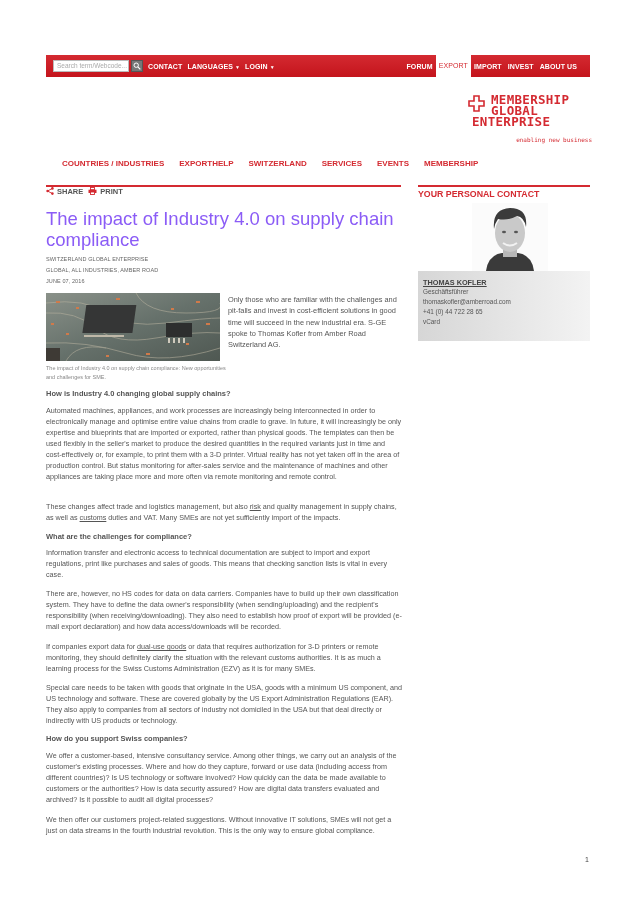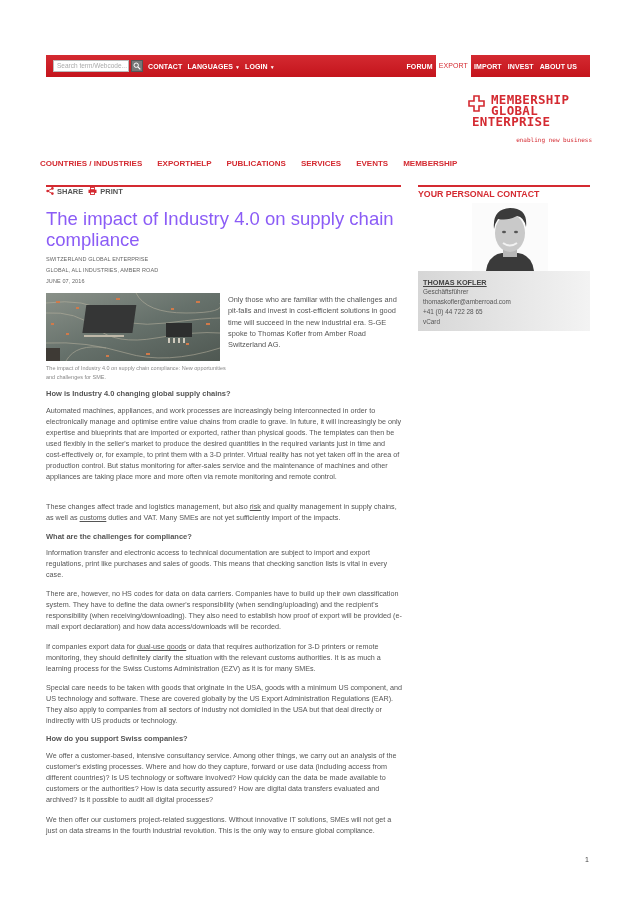--- a/index.html
+++ b/index.html
@@ -28,21 +28,21 @@
   .top-right .active { background: #fff; color: #d42a31; height: 22px; line-height: 22px; padding: 0 3px; margin-left: 3px; font-weight: normal; }
   .top-right .last { margin-right: 13px; }
 
   
   .logo { position: absolute; left: 468px; top: 94px; width: 124px; height: 52px; }
   .logo-text { position: absolute; left: 23px; top: 0; color: #d42a31; font-family: "DejaVu Sans Mono", monospace; font-weight: bold; font-size: 12.5px; line-height: 10.5px; letter-spacing: 0.3px; }
   .logo-text.l3 { left: 4px; }
   .logo-tag { position: absolute; right: 0; top: 42px; color: #d42a31; font-family: "DejaVu Sans Mono", monospace; font-size: 6px; }
 
   
-  .mainnav { position: absolute; left: 40px; top: 159px; display: flex; }
+  .mainnav { position: absolute; left: 62px; top: 159px; display: flex; }
   .mainnav a { color: #d42a31; font-size: 8px; font-weight: bold; margin-right: 15px; text-decoration: none; cursor: pointer; }
 
   
   .rule-left { position: absolute; left: 46px; top: 185px; width: 355px; height: 2px; background: #d42a31; }
   .share { position: absolute; left: 46px; top: 187px; display: flex; align-items: center; font-size: 7.5px; font-weight: bold; color: #555; }
   .share span { cursor: pointer; }
   .share .ic { color: #d42a31; margin-right: 3px; font-size: 8px; }
   .title { position: absolute; left: 46px; top: 208px; width: 360px; color: #8b5cf6; font-size: 18.5px; line-height: 21px; font-weight: normal; }
   .meta { position: absolute; left: 46px; font-size: 5.5px; color: #666; letter-spacing: 0.1px; }
 
@@ -51,21 +51,21 @@
   .lead { position: absolute; left: 228px; top: 294px; width: 175px; font-size: 7.4px; line-height: 11.3px; color: #555; }
 
   .body-text { position: absolute; left: 46px; width: 356px; font-size: 7.2px; line-height: 11px; color: #555; }
   .h { position: absolute; left: 46px; font-size: 7.5px; font-weight: bold; color: #555; }
   .u { text-decoration: underline; cursor: pointer; }
 
   
   .rule-right { position: absolute; left: 418px; top: 185px; width: 172px; height: 2px; background: #d42a31; }
   .contact-title { position: absolute; left: 418px; top: 189px; color: #d42a31; font-size: 8.8px; font-weight: bold; }
   .avatar { position: absolute; left: 472px; top: 203px; width: 76px; height: 68px; overflow: hidden; }
-  .contact-box { position: absolute; left: 418px; top: 271px; width: 172px; height: 60px; background: linear-gradient(to right, #d6d6d6, #f3f3f3); padding: 7px 0 0 5px; }
+  .contact-box { position: absolute; left: 418px; top: 271px; width: 172px; height: 70px; background: linear-gradient(to right, #d6d6d6, #f3f3f3); padding: 7px 0 0 5px; }
   .contact-name { font-size: 7.3px; font-weight: bold; color: #444; text-decoration: underline; display: block; line-height: 9px; cursor: pointer; }
   .contact-line { font-size: 6.4px; color: #555; display: block; line-height: 10px; }
   .contact-line.link { cursor: pointer; }
 
   .pagenum { position: absolute; left: 585px; top: 856px; font-size: 7px; color: #444; }
 </style>
 </head>
 <body>
 
 <div class="topbar">
@@ -94,21 +94,21 @@
   </svg>
   <div class="logo-text" style="top:1px">MEMBERSHIP</div>
   <div class="logo-text" style="top:12px">GLOBAL</div>
   <div class="logo-text l3" style="top:23px">ENTERPRISE</div>
   <div class="logo-tag">enabling new business</div>
 </div>
 
 <nav class="mainnav">
   <a>COUNTRIES / INDUSTRIES</a>
   <a>EXPORTHELP</a>
-  <a>PUBLICATIONS</a>
+  <a>SWITZERLAND</a>
   <a>SERVICES</a>
   <a>EVENTS</a>
   <a>MEMBERSHIP</a>
 </nav>
 
 <div class="rule-left"></div>
 <div class="share">
   <span>
     <svg class="ic" width="8" height="8" viewBox="0 0 8 8" style="vertical-align:-1px;margin-right:3px">
         <circle cx="1.6" cy="4" r="1.3" fill="#d42a31"></circle>

